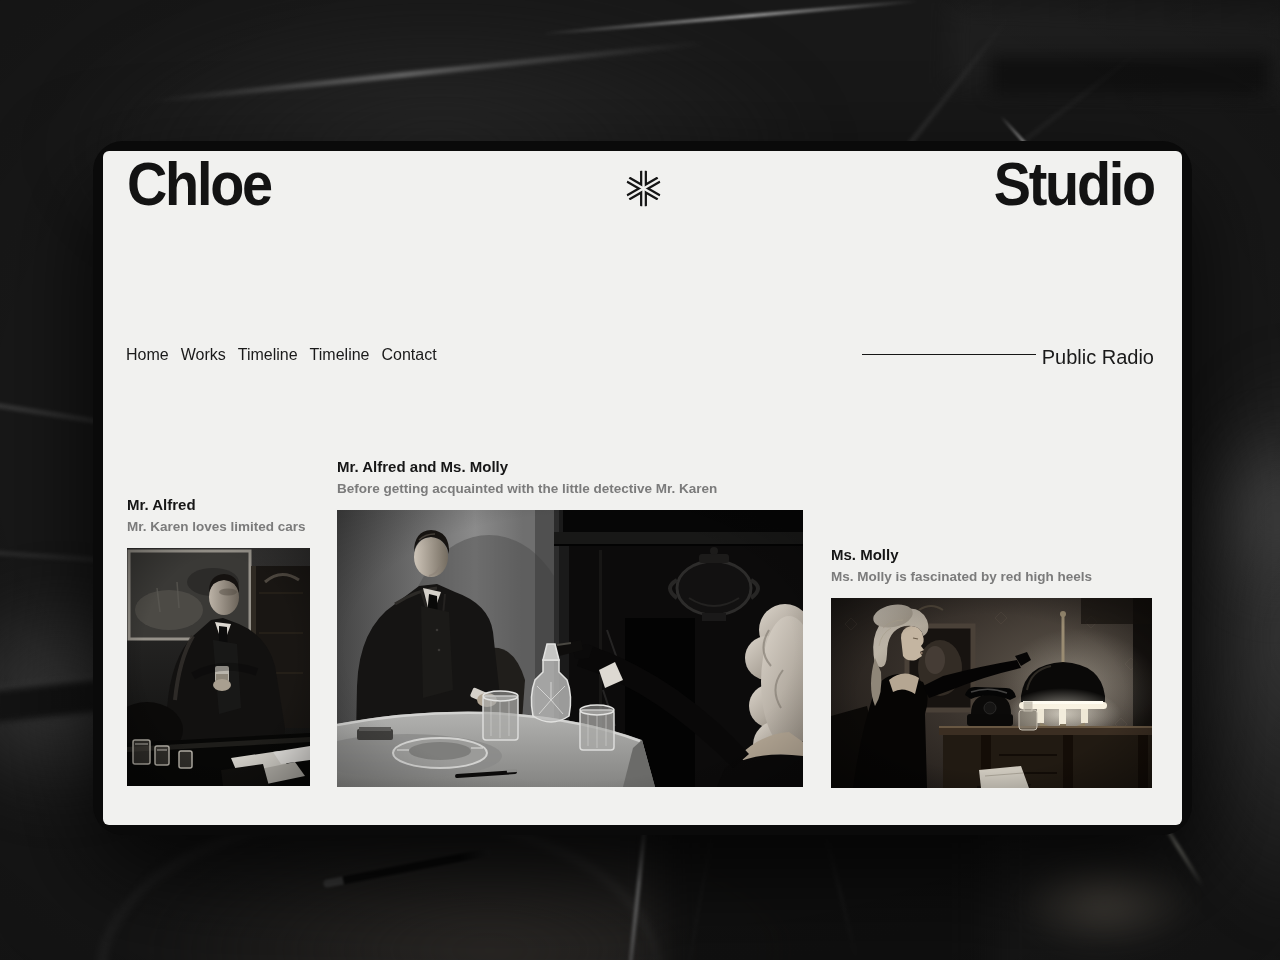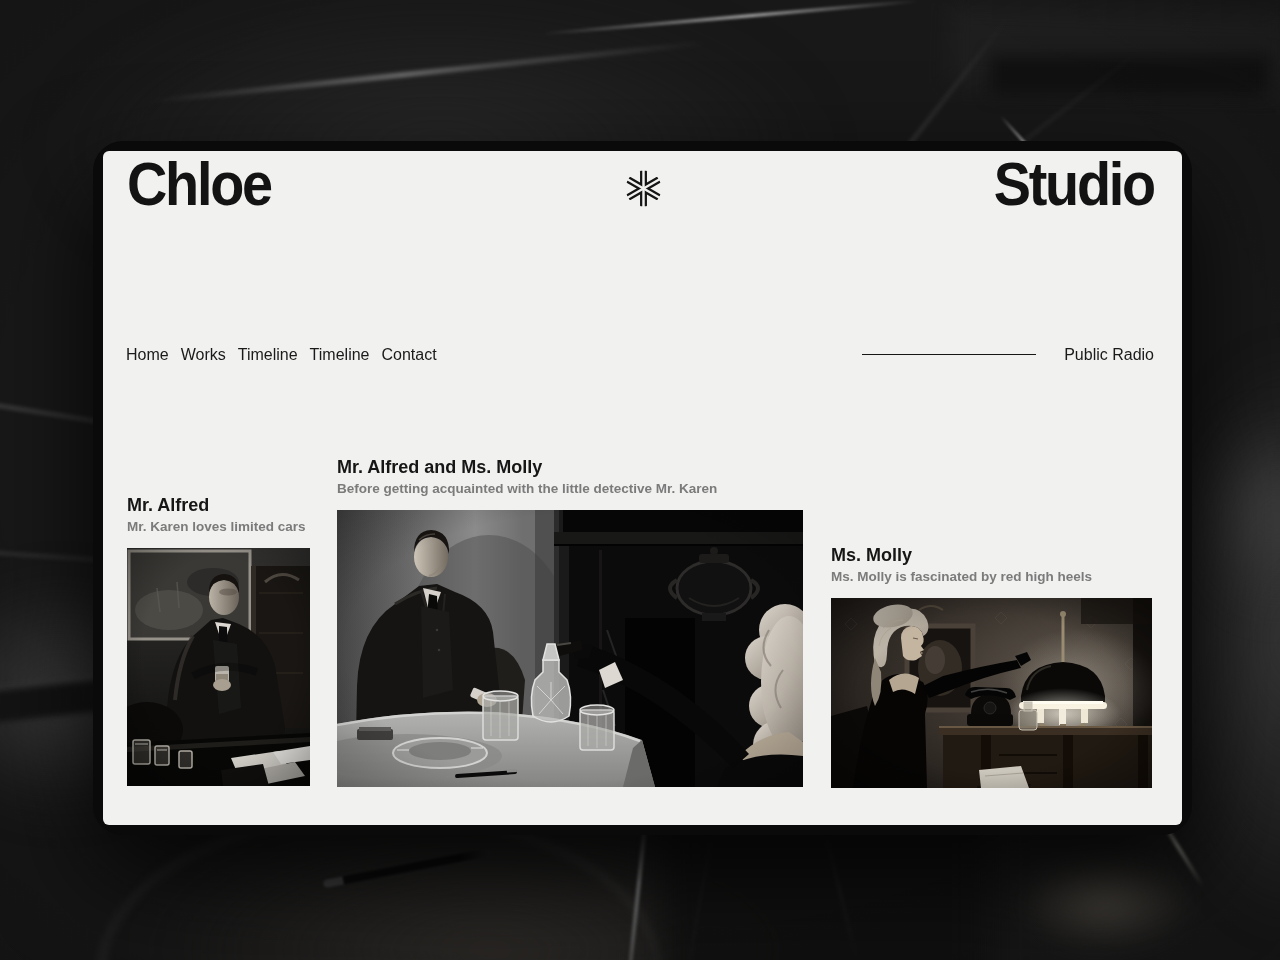--- a/index.html
+++ b/index.html
@@ -22,25 +22,25 @@
   .brand { position:absolute; top:2px; font-size:62px; font-weight:800;
            letter-spacing:-2.5px; line-height:1em; color:#131313; white-space:nowrap; }
   .brand-left  { left:24px;  transform:scaleX(.9); transform-origin:left top; }
   .brand-right { right:28px; transform:scaleX(.9); transform-origin:right top; }
   .logo-mark { position:absolute; left:522px; top:19px; width:37px; height:37px; }
 
   .nav { position:absolute; left:23px; top:195px; display:flex; gap:12px;
          font-size:16px; font-weight:500; color:#1a1a1a; }
   .nav span { cursor:pointer; white-space:nowrap; }
   .rule { position:absolute; left:759px; top:203px; width:174px; height:1px; background:#161616; }
-  .radio { position:absolute; right:28px; top:195px; font-size:16px; font-weight:500;
+  .radio { position:absolute; right:28px; top:195px; font-size:20px; font-weight:500;
            color:#1a1a1a; cursor:pointer; }
 
   .work { position:absolute; }
-  .work-title { font-size:18px; font-weight:700; line-height:20px; color:#161616; }
+  .work-title { font-size:15px; font-weight:700; line-height:20px; color:#161616; }
   .work-sub   { font-size:13.5px; font-weight:700; line-height:20px; color:#7b7b7b;
                 margin:2px 0 11px; white-space:nowrap; }
   .work-1 { left:24px;  top:344px; width:182px; }
   .work-2 { left:234px; top:306px; width:466px; }
   .work-3 { left:728px; top:394px; width:340px; }
   .photo { display:block; }
 </style>
 </head>
 <body>
 

